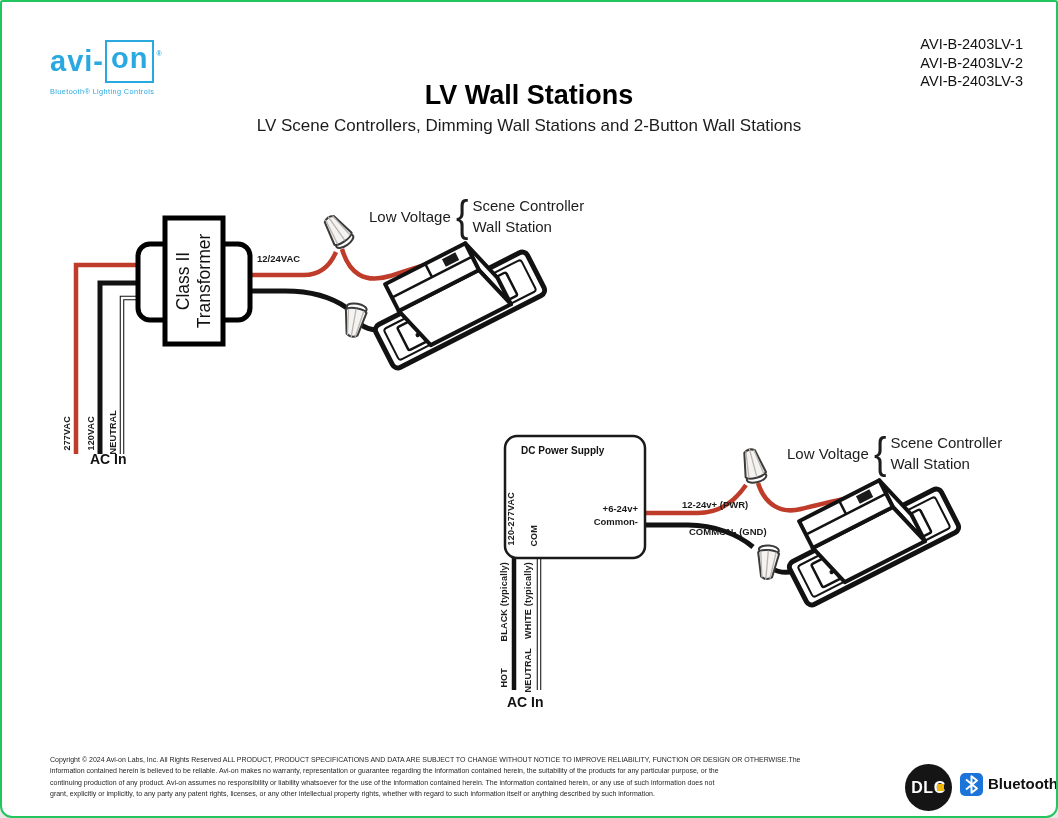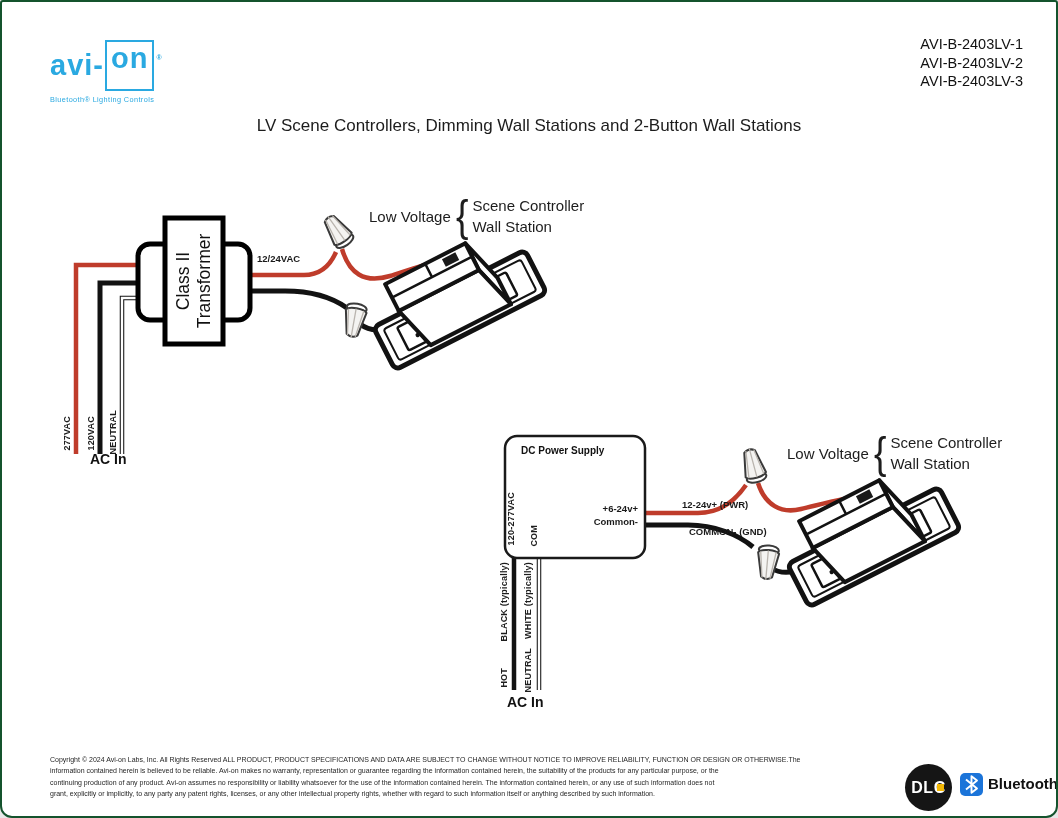--- a/index.html
+++ b/index.html
@@ -1,22 +1,22 @@
 <!DOCTYPE html>
 <html><head>
 <meta charset="utf-8">
 <style>
   html,body{margin:0;padding:0;background:#e8e8e8;font-family:"Liberation Sans",sans-serif;}
-  .page{position:relative;width:1054px;height:814px;background:#fff;border:2px solid #14532d;
+  .page{position:relative;width:1054px;height:814px;background:#fff;border:2px solid #22c55e;
         border-radius:3px 3px 12px 12px;overflow:hidden;}
   .abs{position:absolute;}
   
   .logo{left:48px;top:38px;color:#2aa9e1;}
   .logo-word{font-size:29px;font-weight:700;letter-spacing:1px;display:flex;align-items:center;}
-  .logo-on{border:2.5px solid #2aa9e1;padding:0 4px 14px 4px;margin-left:1px;}
+  .logo-on{border:2.5px solid #2aa9e1;padding:0 4px 6px 4px;margin-left:1px;}
   .logo-reg{font-size:7px;vertical-align:top;position:relative;top:-8px;left:2px;}
   .logo-tag{font-size:7.3px;font-weight:400;letter-spacing:0.4px;margin-top:4px;}
   .partnums{right:33px;top:33px;text-align:right;font-size:14.5px;line-height:18.5px;color:#111;font-weight:400;}
   .title{left:0;right:0;top:78px;text-align:center;font-size:27px;font-weight:700;color:#000;}
   .subtitle{left:0;right:0;top:114px;text-align:center;font-size:17px;color:#1c1c1c;}
   
   .svgwrap{left:0;top:0;width:1058px;height:818px;pointer-events:none;}
   .xfmr-label{left:192px;top:279px;transform:translate(-50%,-50%) rotate(-90deg);
               text-align:center;font-size:17.5px;line-height:21px;color:#111;font-weight:500;white-space:nowrap;}
   .vlabel{writing-mode:vertical-rl;transform:rotate(180deg);font-size:9px;font-weight:600;color:#1d1d1d;letter-spacing:0.2px;white-space:nowrap;}
@@ -52,20 +52,21 @@
     </div>
     <div class="logo-tag">Bluetooth® Lighting Controls</div>
   </div>
 
   <div class="abs partnums">
     <div>AVI-B-2403LV-1</div>
     <div>AVI-B-2403LV-2</div>
     <div>AVI-B-2403LV-3</div>
   </div>
 
+  <div class="abs title">LV Wall Stations</div>
   <div class="abs subtitle">LV Scene Controllers, Dimming Wall Stations and 2-Button Wall Stations</div>
 
   <svg class="abs svgwrap" viewBox="0 0 1058 818" width="1058" height="818">
     <defs>
       <g id="wirenut">
         <ellipse cx="0" cy="10" rx="10" ry="4.5" fill="#fff" stroke="#3a3a3a" stroke-width="2"></ellipse>
         <path d="M-5.5,-17 Q0,-21 5.5,-17 L10.5,7 Q8,10 0,10 Q-8,10 -10.5,7 Z" fill="#f4f3f1" stroke="#3a3a3a" stroke-width="2" stroke-linejoin="round"></path>
         <path d="M-3.5,-18.5 L-7.5,8.5 M0.5,-20 L0.5,9.5 M4.5,-18 L8,8" stroke="#b9b4ae" stroke-width="1.3" fill="none"></path>
       </g>
       <g id="wallstation">

